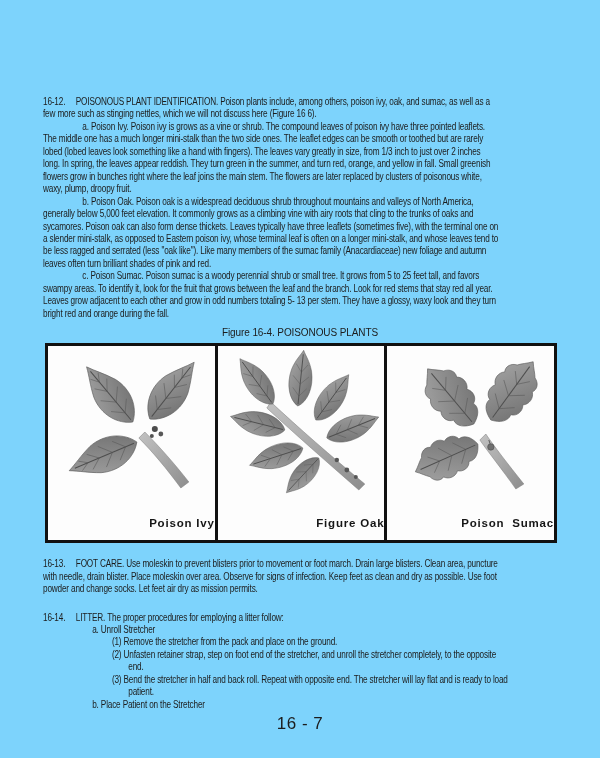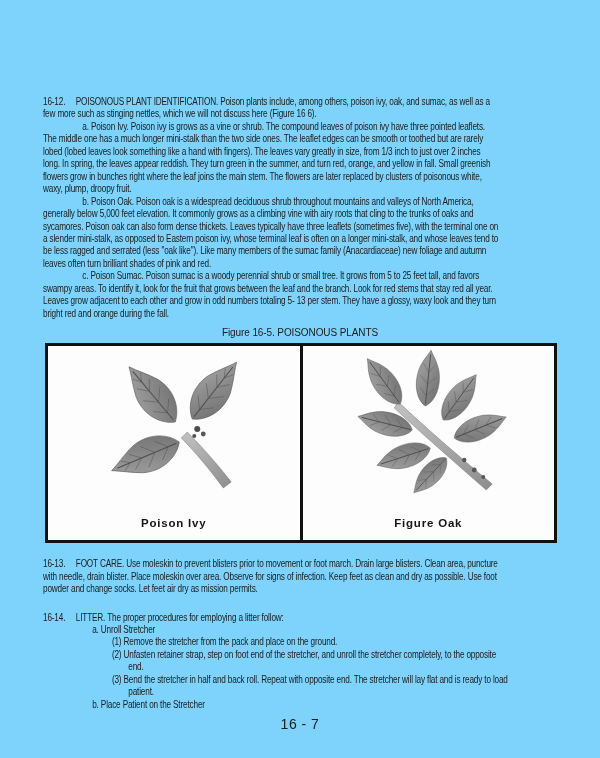--- a/index.html
+++ b/index.html
@@ -26,25 +26,25 @@
     margin-top:6px;text-align:center;font-size:10px;letter-spacing:-0.1px;line-height:13px;
   }
   .figure{
     box-sizing:border-box;margin:4px 0 0 45px;width:512px;height:200px;
     border:3px solid #111111;display:flex;background:#fdfdfd;
   }
   .panel{flex:1 1 0;position:relative;background:#fdfdfd;overflow:hidden;}
   .panel+.panel{border-left:3px solid #111111;}
   .panel svg.art{position:absolute;top:2px;left:0;width:100%;height:152px;display:block;}
   .panel-label{
-    position:absolute;left:0;right:0;bottom:11px;text-align:center;
+    position:absolute;left:0;right:0;bottom:11px;text-align:right;
     font-weight:700;font-size:11.5px;letter-spacing:0.8px;color:#161616;white-space:pre;
   }
   .footer{
-    margin-top:5px;text-align:center;font-size:14px;letter-spacing:0.5px;line-height:16px;color:#1c1c1c;
+    margin-top:5px;text-align:center;font-size:17px;letter-spacing:0.5px;line-height:16px;color:#1c1c1c;
   }
   .defs-holder{position:absolute;width:0;height:0;overflow:hidden;}
 </style>
 </head>
 <body>
 
 <div class="page">
 
   <svg class="defs-holder" aria-hidden="true">
     <defs>
@@ -91,21 +91,21 @@
     <div class="line">a slender mini-stalk, as opposed to Eastern poison ivy, whose terminal leaf is often on a longer mini-stalk, and whose leaves tend to</div>
     <div class="line">be less ragged and serrated (less "oak like"). Like many members of the sumac family (Anacardiaceae) new foliage and autumn</div>
     <div class="line">leaves often turn brilliant shades of pink and red.</div>
 
     <div class="line fl-indent">c. Poison Sumac. Poison sumac is a woody perennial shrub or small tree. It grows from 5 to 25 feet tall, and favors</div>
     <div class="line">swampy areas. To identify it, look for the fruit that grows between the leaf and the branch. Look for red stems that stay red all year.</div>
     <div class="line">Leaves grow adjacent to each other and grow in odd numbers totaling 5- 13 per stem. They have a glossy, waxy look and they turn</div>
     <div class="line">bright red and orange during the fall.</div>
   </div>
 
-  <div class="fig-caption">Figure 16-5. POISONOUS PLANTS</div>
+  <div class="fig-caption">Figure 16-4. POISONOUS PLANTS</div>
 
   <div class="figure">
     <div class="panel">
       <svg class="art" viewBox="0 0 165 152">
         <path d="M96,84 C110,98 126,116 140,134 L132,140 C118,121 104,104 90,90 Z" fill="url(#gStem)" stroke="#7a7a7a" stroke-width="0.5"></path>
         <use href="#leafIvy" transform="translate(84,74) rotate(-40)"></use>
         <use href="#leafIvy" transform="translate(101,71) rotate(38)"></use>
         <use href="#leafIvy" transform="translate(88,94) rotate(-113) scale(1.02)"></use>
         <circle cx="106" cy="81" r="3" fill="#4c4c4c"></circle>
         <circle cx="112" cy="86" r="2.4" fill="#585858"></circle>
@@ -122,20 +122,31 @@
         <use href="#leafOak" transform="translate(66,82) rotate(-76)"></use>
         <use href="#leafOak" transform="translate(108,90) rotate(68)"></use>
         <use href="#leafOak" transform="translate(84,100) rotate(-108)"></use>
         <use href="#leafOak" transform="translate(100,110) rotate(-137) scale(0.85)"></use>
         <circle cx="118" cy="112" r="2.2" fill="#565656"></circle>
         <circle cx="128" cy="122" r="2.4" fill="#565656"></circle>
         <circle cx="137" cy="129" r="2" fill="#565656"></circle>
       </svg>
       <div class="panel-label">Figure Oak</div>
     </div>
+    <div class="panel">
+      <svg class="art" viewBox="0 0 165 152">
+        <path d="M98,86 C106,98 120,116 136,136 L128,141 C114,121 101,105 92,92 Z" fill="url(#gStem)" stroke="#7a7a7a" stroke-width="0.5"></path>
+        <use href="#leafSumac" transform="translate(86,76) rotate(-40)"></use>
+        <use href="#leafSumac" transform="translate(103,72) rotate(36)"></use>
+        <use href="#leafSumac" transform="translate(90,96) rotate(-114) scale(0.95)"></use>
+        <path d="M101,92 L103,98" stroke="#5a5a5a" stroke-width="1"></path>
+        <circle cx="103" cy="99" r="3.2" fill="#6f6f6f" stroke="#4f4f4f" stroke-width="0.6"></circle>
+      </svg>
+      <div class="panel-label">Poison  Sumac</div>
+    </div>
   </div>
 
   <div class="textblock tb2">
     <div class="line"><span class="pnum">16-13.</span><span>FOOT CARE. Use moleskin to prevent blisters prior to movement or foot march. Drain large blisters. Clean area, puncture</span></div>
     <div class="line">with needle, drain blister. Place moleskin over area. Observe for signs of infection. Keep feet as clean and dry as possible. Use foot</div>
     <div class="line">powder and change socks. Let feet air dry as mission permits.</div>
 
     <div class="s1614">
       <div class="line"><span class="pnum">16-14.</span><span>LITTER. The proper procedures for employing a litter follow:</span></div>
       <div class="line ind-a">a. Unroll Stretcher</div>

